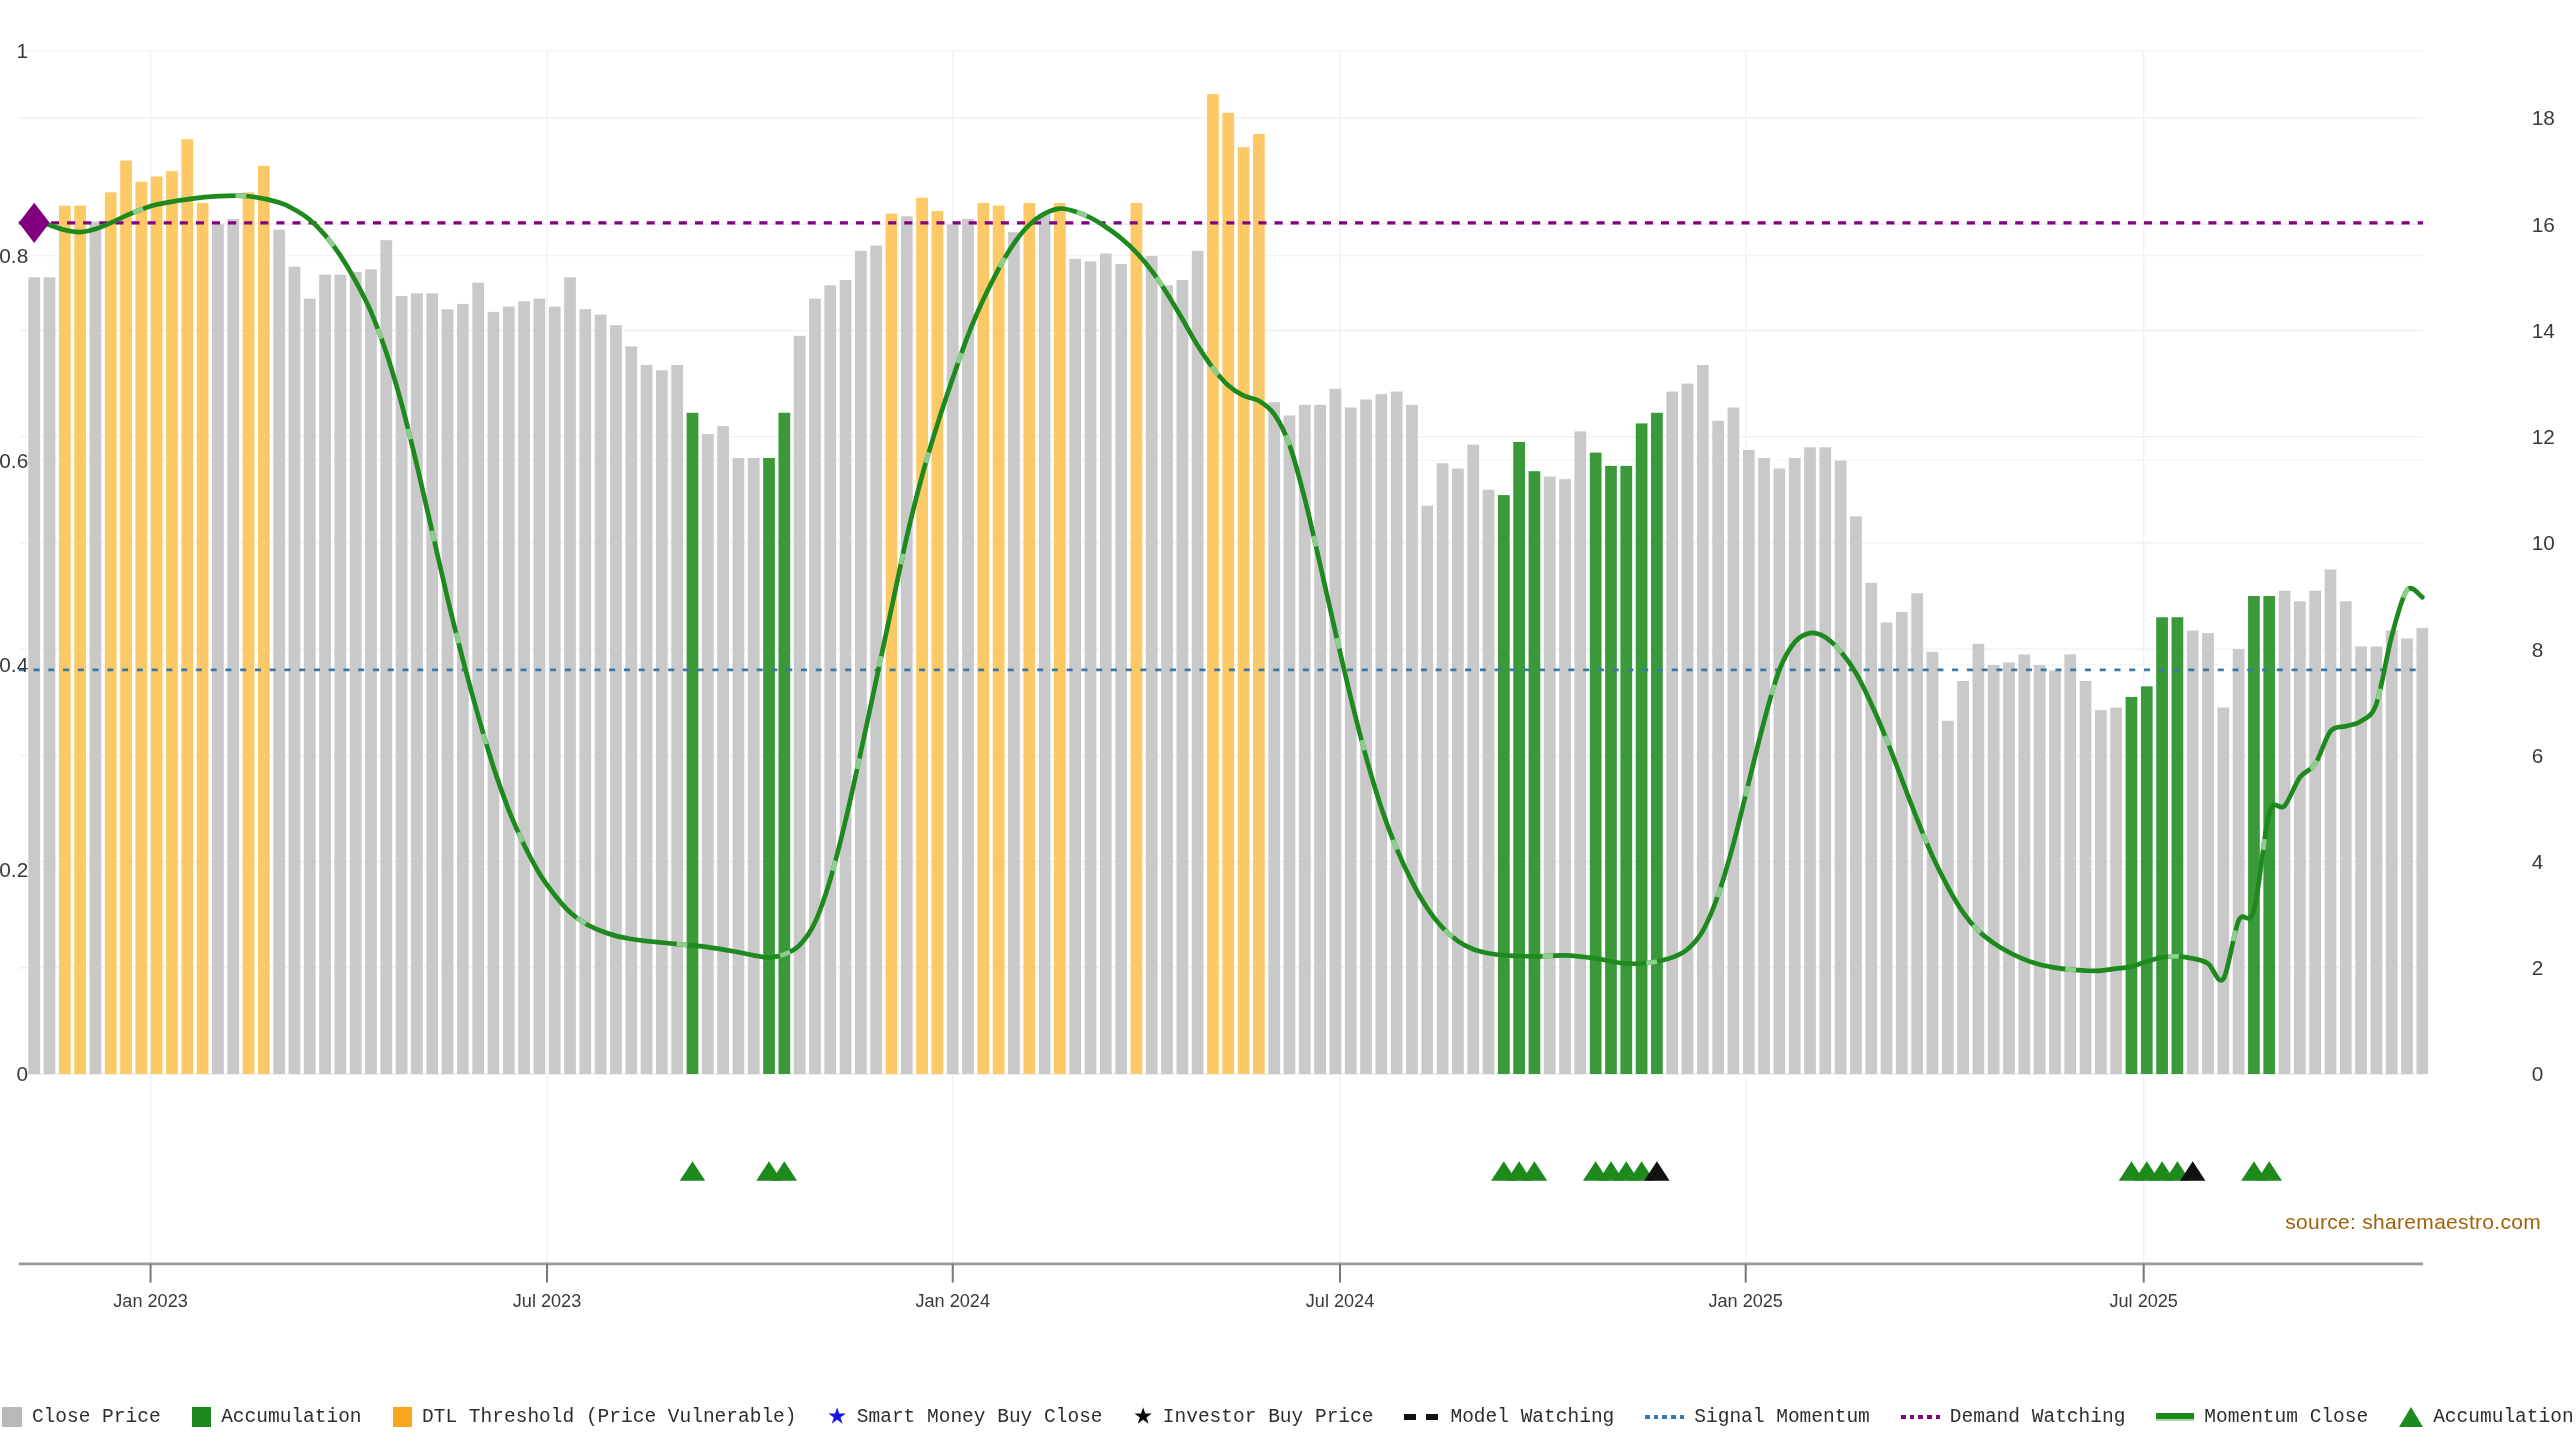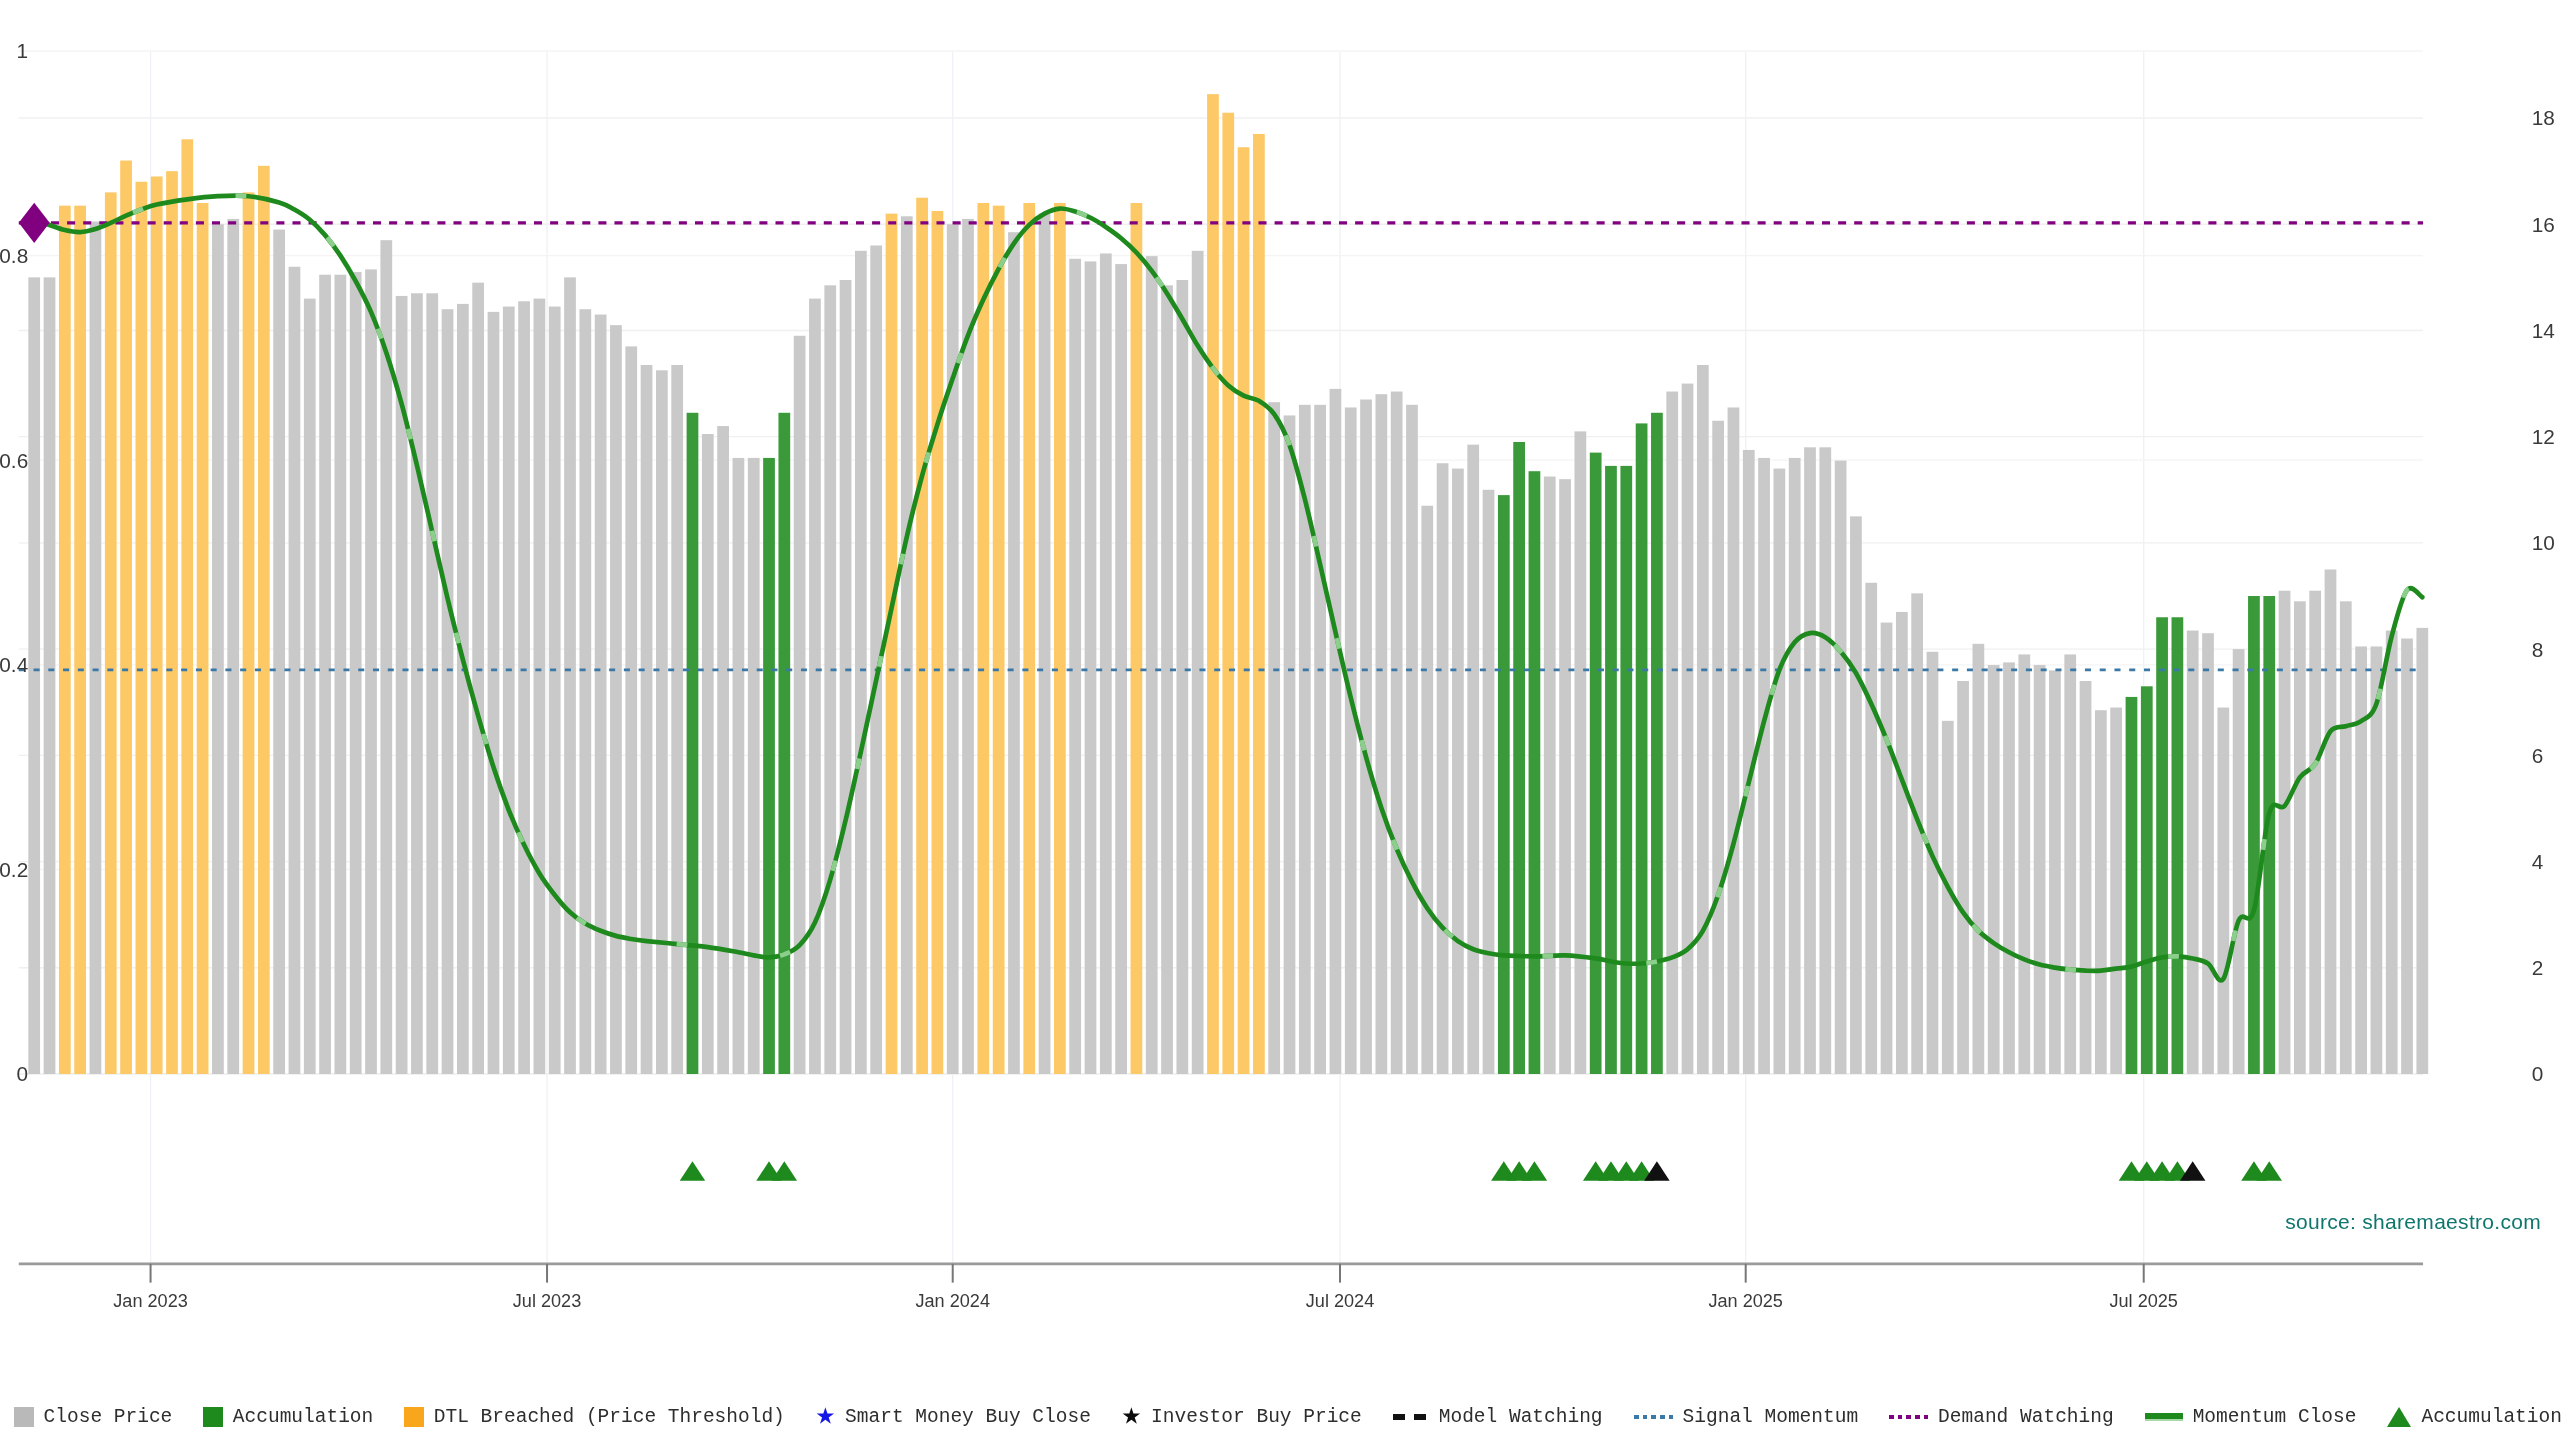--- a/index.html
+++ b/index.html
@@ -1,19 +1,19 @@
 <!DOCTYPE html>
 <html style="font-size:10.7px"><head>
 <meta charset="utf-8">
 <style>
   html,body{margin:0;padding:0;background:#ffffff;}
   body{width:2576px;height:1449px;overflow:hidden;font-family:"Liberation Sans",sans-serif;}
   .stage{position:relative;width:2576px;height:1449px;background:#ffffff;}
   #chart-svg{position:absolute;left:0;top:0;width:2576px;height:1449px;font-family:"Liberation Sans",sans-serif;}
-  .source-note{position:absolute;top:1210px;right:35px;font-size:21px;color:#0f766e;letter-spacing:0.3px;}
+  .source-note{position:absolute;top:1210px;right:35px;font-size:21px;color:#a16207;letter-spacing:0.3px;}
   .legend{position:absolute;left:0;right:0;top:1406px;display:flex;justify-content:center;align-items:center;gap:31px;font-size:19.5px;color:#2e2e2e;white-space:nowrap;font-family:Liberation Mono, monospace;}
   .legend-item{display:flex;align-items:center;gap:10px;}
   .sw-square{width:19.5px;height:19.5px;display:inline-block;}
   .sw-star{font-size:32px;line-height:19.5px;display:inline-block;transform:translateY(-1.3px);}
   .sw-dashes{width:36px;height:5.4px;display:inline-block;background:repeating-linear-gradient(90deg,#111 0 12px,transparent 12px 21.5px);}
   .sw-dots{width:39px;height:4px;display:inline-block;}
   .sw-line{width:38px;height:5.4px;display:inline-block;border-bottom:2.7px solid #a9d9a9;}
   .sw-triangle{width:0;height:0;display:inline-block;border-left:12px solid transparent;border-right:12px solid transparent;border-bottom:20px solid #1e8a1e;}
 </style>
 </head>
@@ -258,21 +258,21 @@
       <div class="legend-item">
         <span class="sw-square" style="background: rgb(185, 185, 185);"></span>
         <span>Close Price</span>
       </div>
       <div class="legend-item">
         <span class="sw-square" style="background: rgb(30, 138, 30);"></span>
         <span>Accumulation</span>
       </div>
       <div class="legend-item">
         <span class="sw-square" style="background: rgb(249, 166, 29);"></span>
-        <span>DTL Breached (Price Threshold)</span>
+        <span>DTL Threshold (Price Vulnerable)</span>
       </div>
       <div class="legend-item">
         <span class="sw-star" style="color: rgb(21, 21, 230);">★</span>
         <span>Smart Money Buy Close</span>
       </div>
       <div class="legend-item">
         <span class="sw-star" style="color: rgb(11, 11, 11);">★</span>
         <span>Investor Buy Price</span>
       </div>
       <div class="legend-item">

